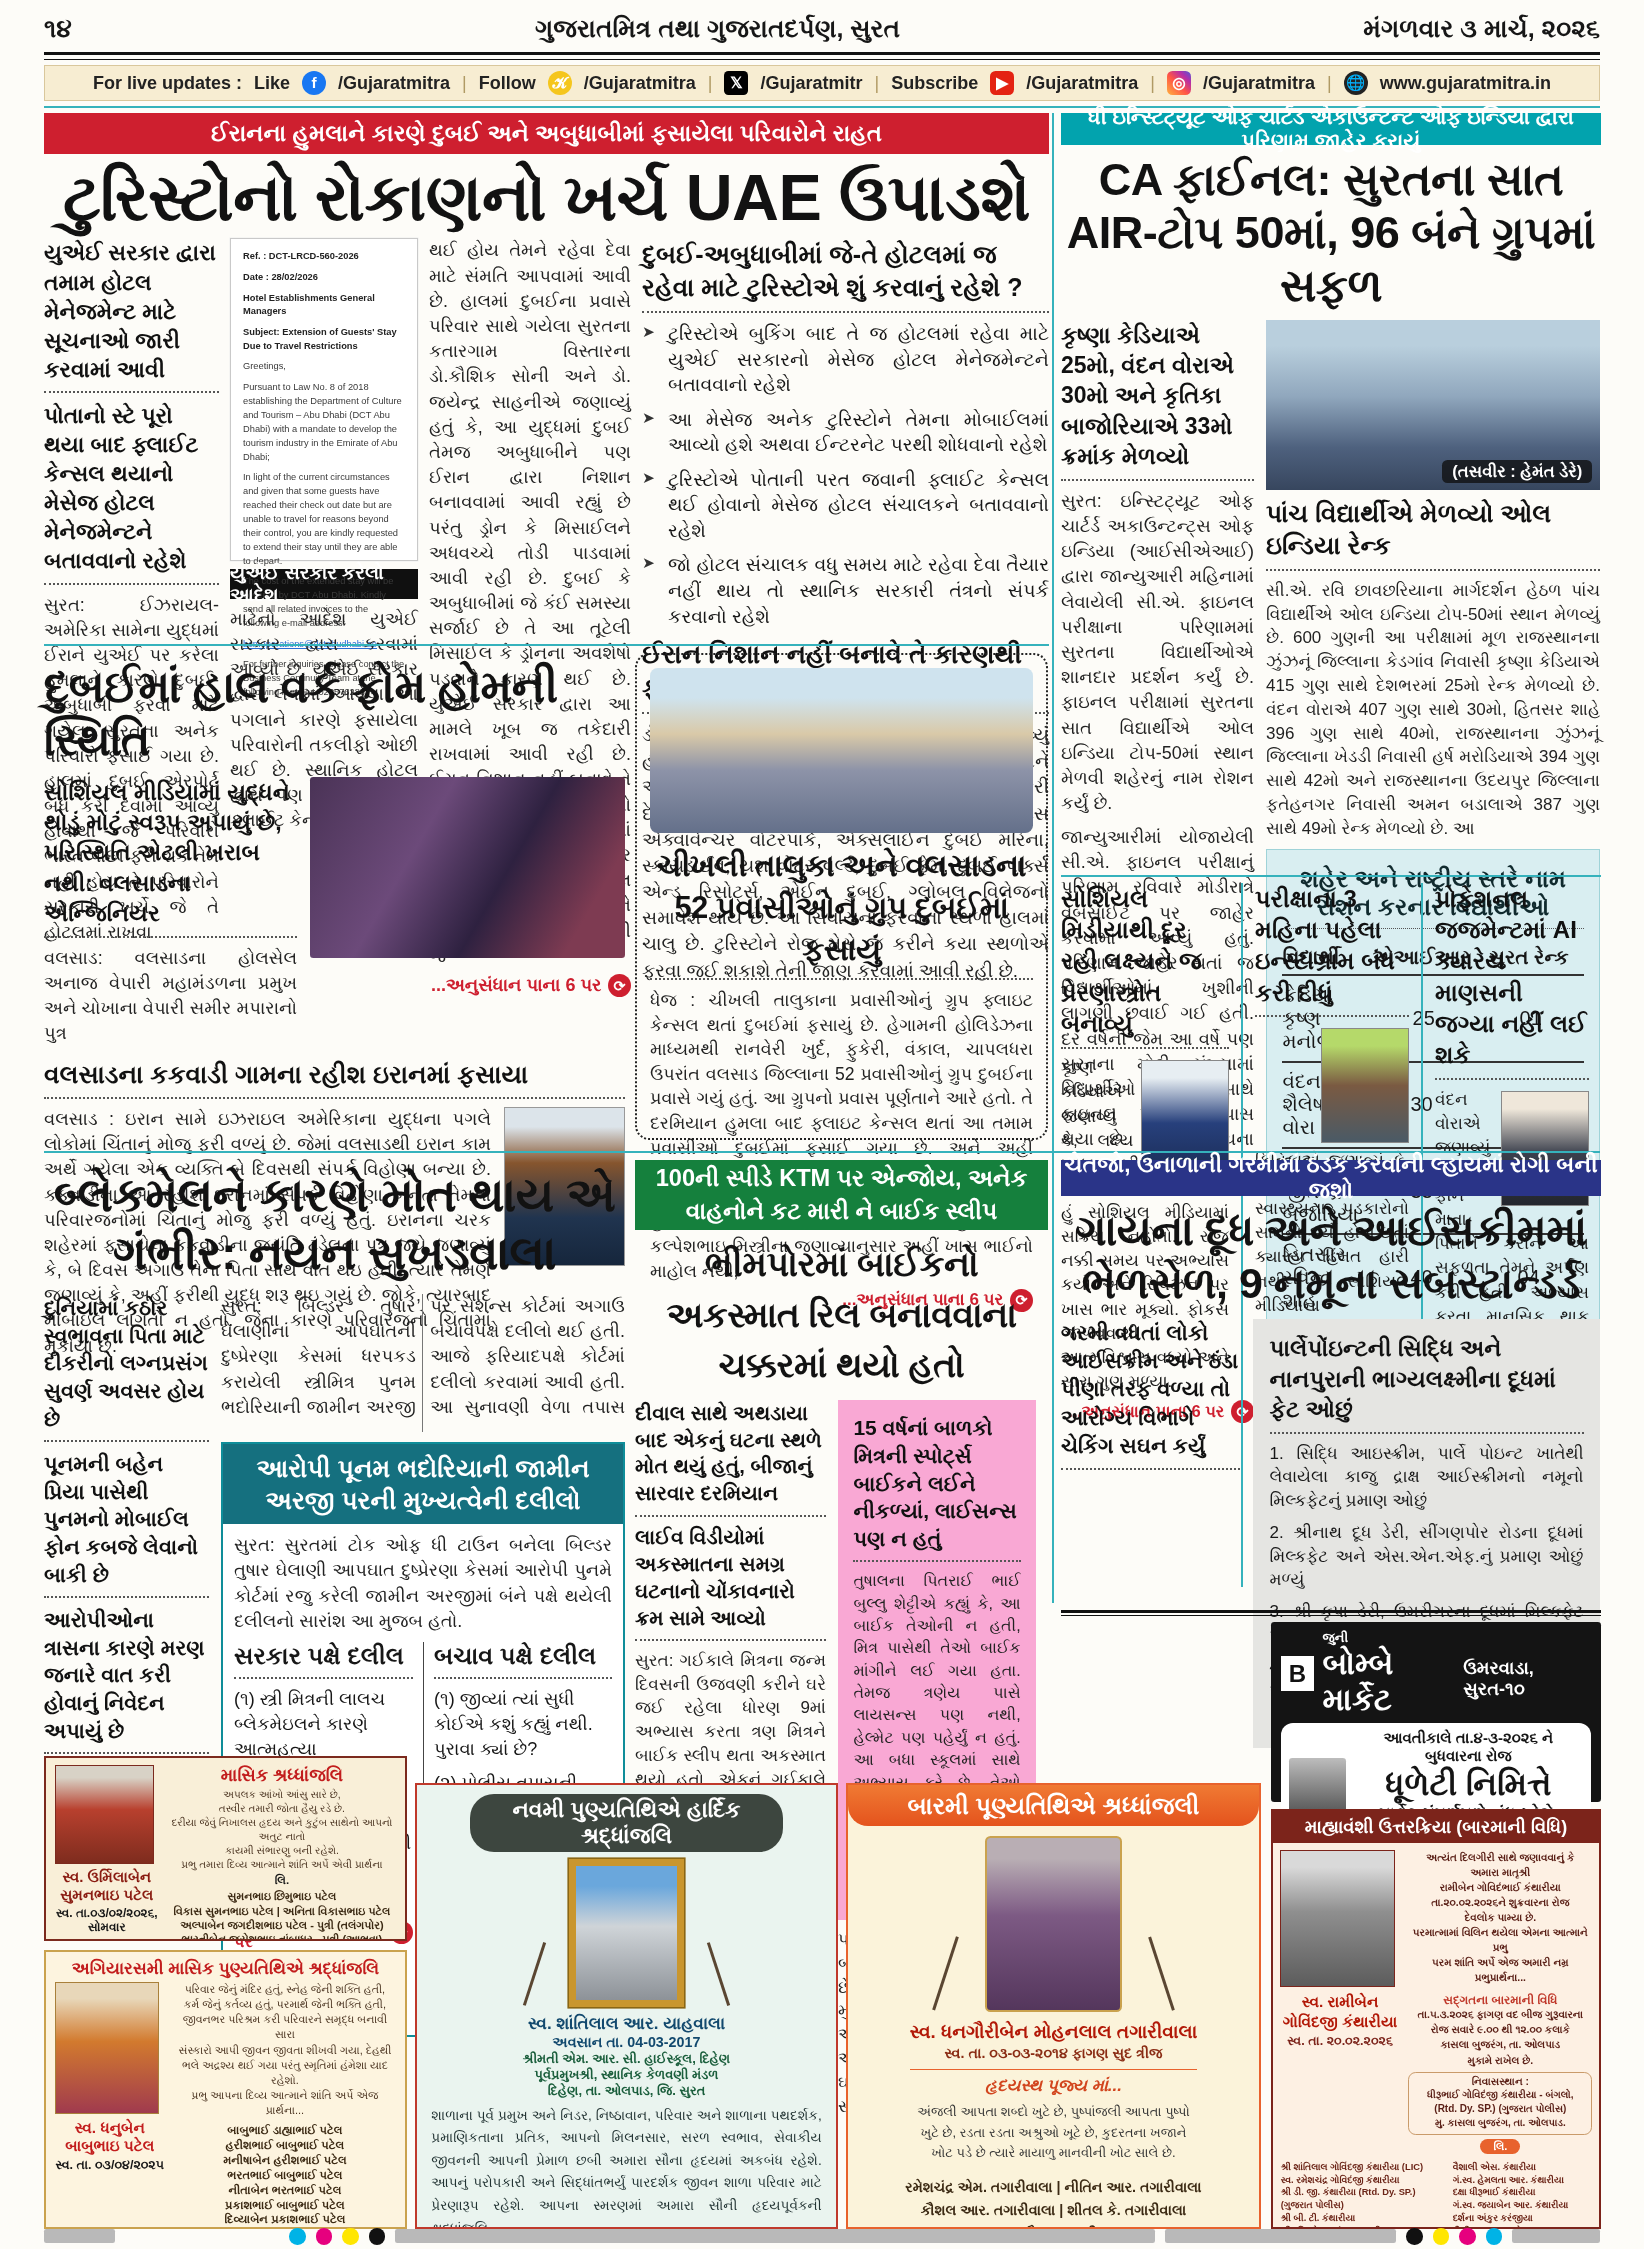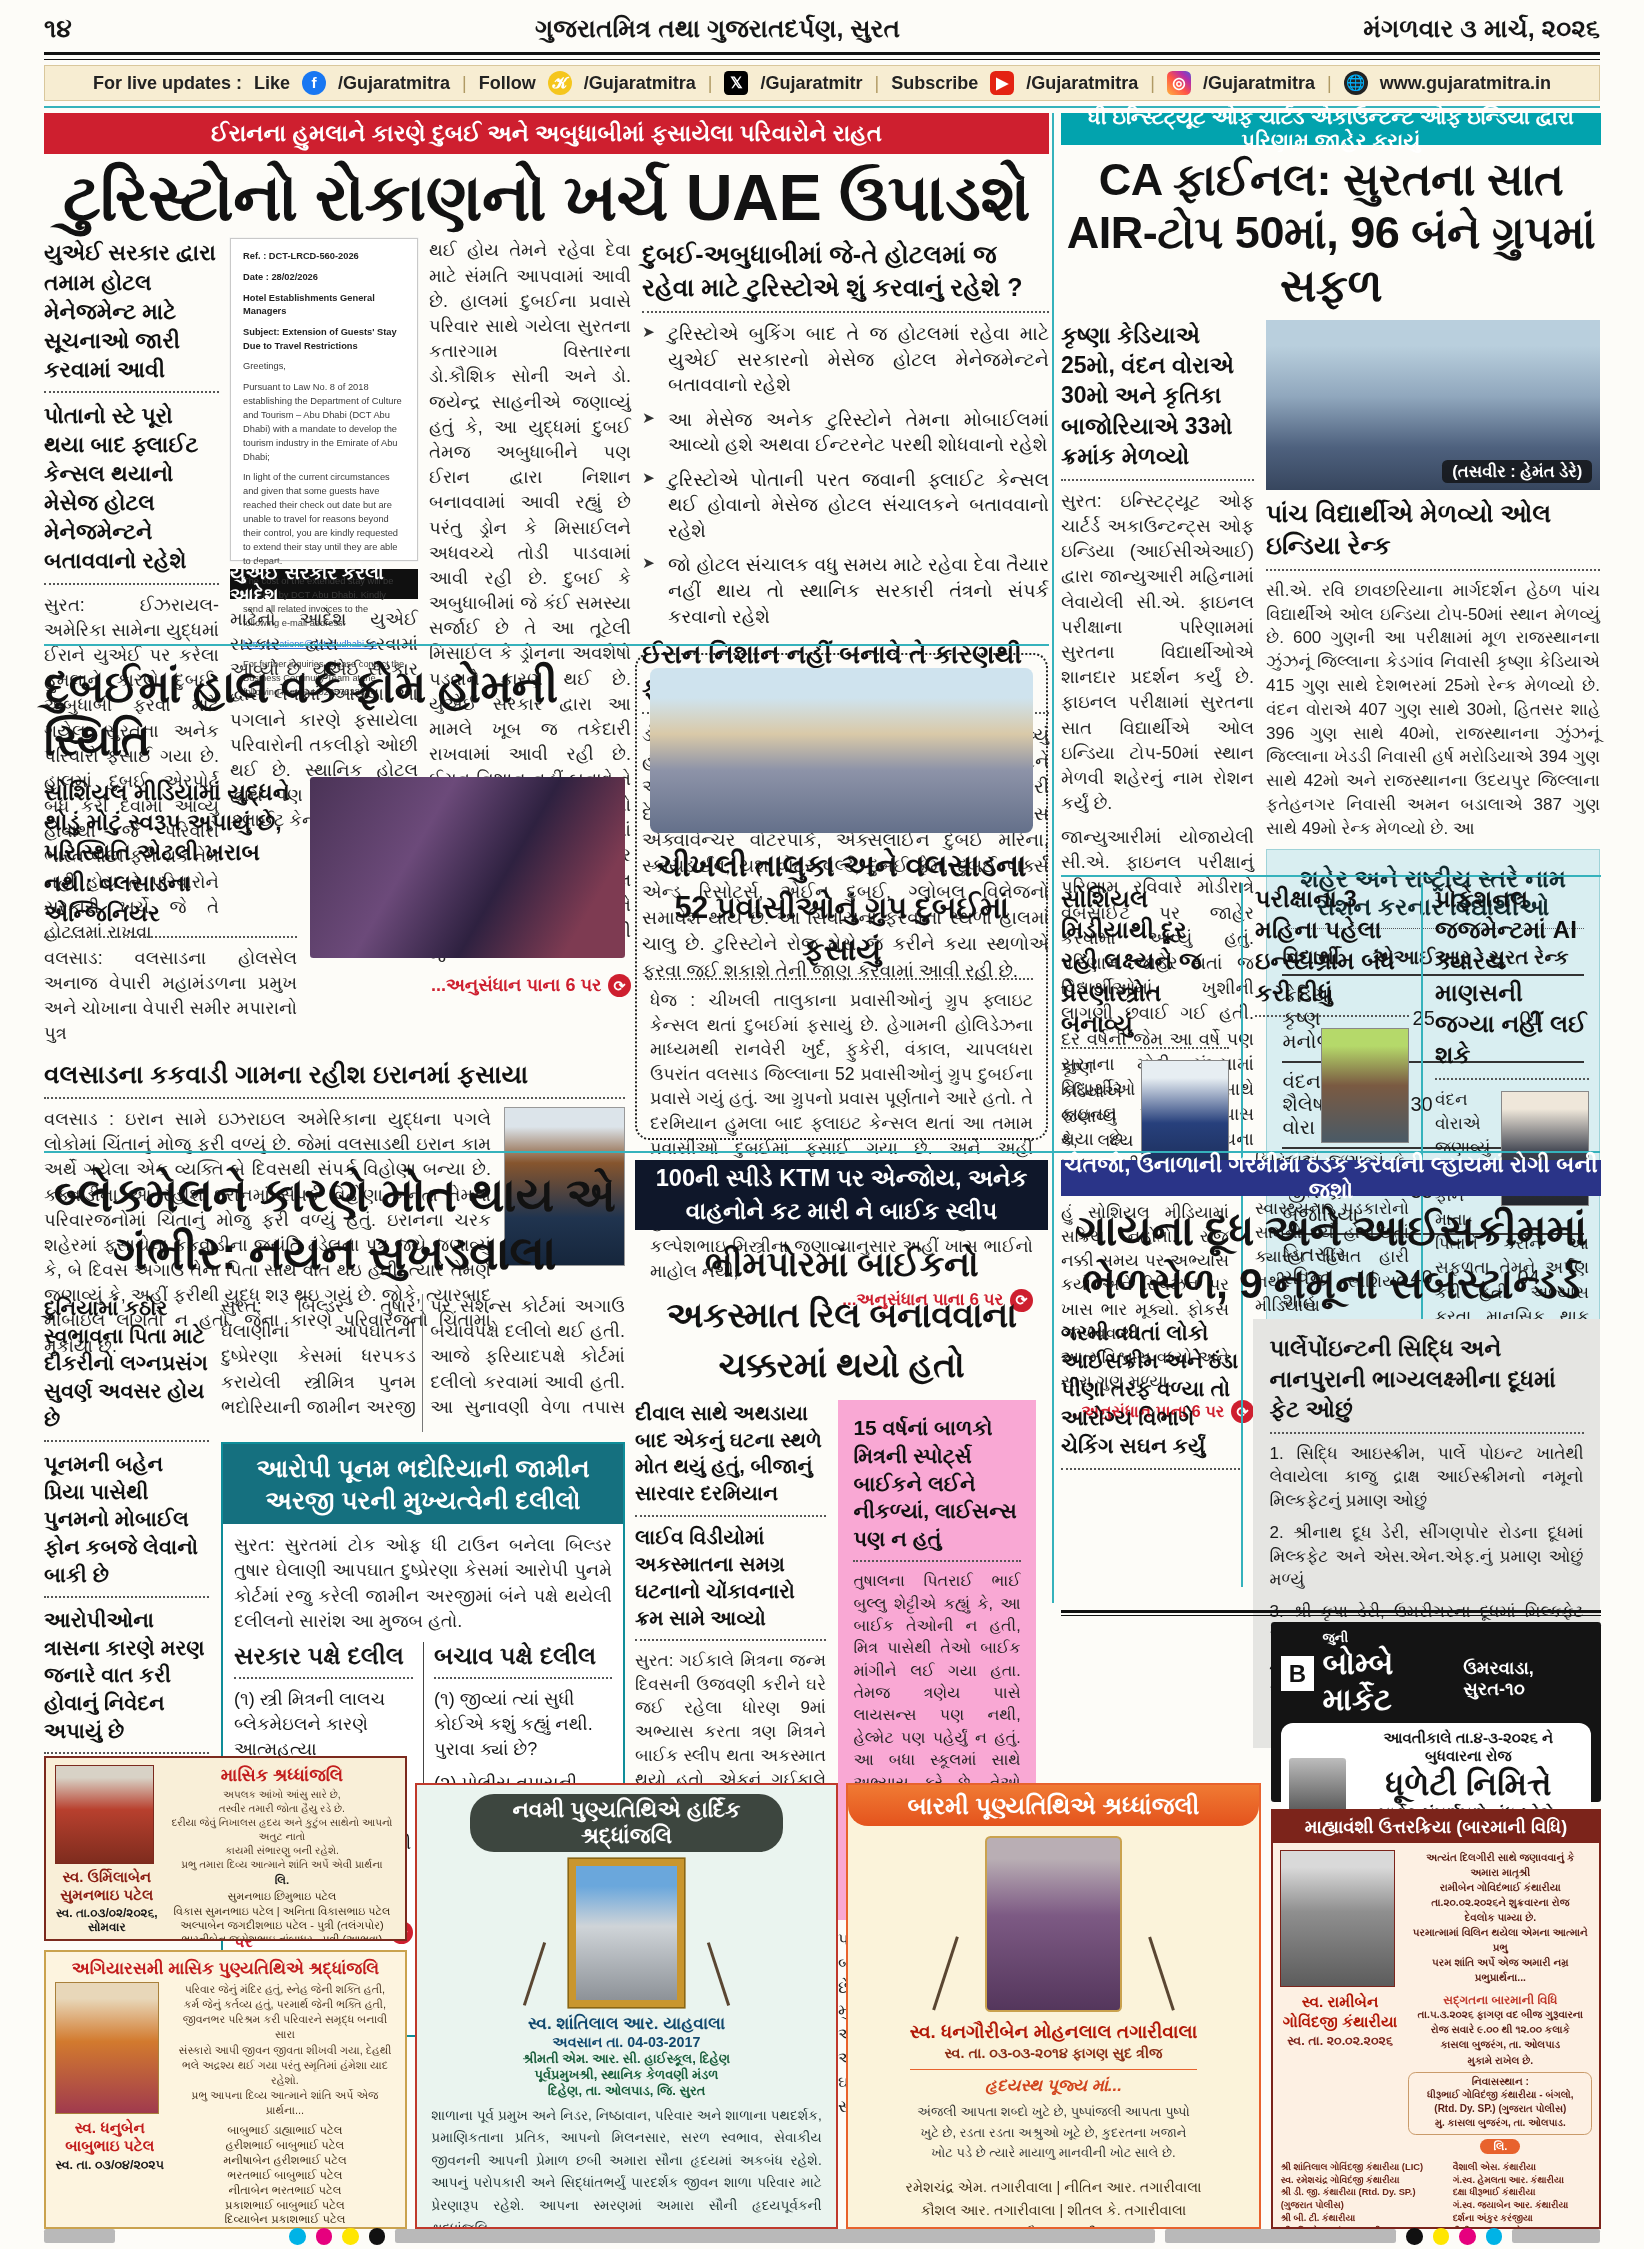--- a/index.html
+++ b/index.html
@@ -4,21 +4,21 @@
 <style>
   *{margin:0;padding:0;box-sizing:border-box}
   body{background:#e8e8e4;font-family:"Liberation Sans",sans-serif;color:#171717}
   .page{position:relative;width:1644px;height:2250px;background:#fdfcf8;overflow:hidden;margin:0 auto}
   .s{position:absolute}
   
   .body-t{font-size:18px;line-height:1.40;text-align:justify;color:#222}
   .lead{font-weight:800;font-size:22px;line-height:1.32;color:#111}
   .dotted{border:none;border-top:2.2px dotted #555;margin:7.7px 0}
   .kicker{color:#fff;font-weight:800;display:flex;align-items:center;justify-content:center;text-align:center}
-  .redbg{background:#ce1f2f}.tealbg{background:#02a3ae}.bluebg{background:#0f172a}.navybg{background:#2a3488}
+  .redbg{background:#ce1f2f}.tealbg{background:#02a3ae}.bluebg{background:#15803d}.navybg{background:#2a3488}
   .hl{font-weight:800;color:#121212;text-align:center;letter-spacing:-0.5px}
   .continue{display:flex;align-items:center;justify-content:flex-end;gap:6.6px;color:#ce1f2f;font-weight:800;font-size:18px;margin-top:5.5px}
   .cir{width:23px;height:23px;min-width:23px;background:#ce1f2f;border-radius:50%;color:#fff;font-size:14.3px;display:inline-flex;align-items:center;justify-content:center;font-weight:700}
   .teal-h{border-top:2.7px solid #35b2bc}
   .teal-v{border-left:2.7px solid #35b2bc}
   .dbl-rule{border-top:3.8px solid #111;position:relative}
   .dbl-rule:after{content:"";position:absolute;left:0;right:0;top:2.2px;border-top:1.6px solid #111}
   
   .masthead{display:flex;justify-content:space-between;align-items:flex-end;font-weight:800;font-size:25px}
   .social{background:#f7edd2;border:1.6px solid #d9c79c;display:flex;align-items:center;justify-content:center;gap:12px;font-size:18px;font-weight:800;color:#222}
@@ -75,21 +75,21 @@
   .bail{border:2.2px solid #0f8d99;background:#fff}
   .bail-h{background:#15707f;color:#fff;font-weight:800;font-size:25px;line-height:1.3;display:flex;align-items:center;justify-content:center;text-align:center;padding:7.7px 11px}
   .bail-cols{display:grid;grid-template-columns:1fr 1fr}
   .bail-cols>div+div{border-left:1.6px solid #444}
   .bail-cols h4{font-weight:800;font-size:24px}
   .arg{font-size:18px;line-height:1.4;margin-bottom:8.8px}
   
   .obit{overflow:hidden}
   .ob-title-red{color:#c21d1d;font-weight:800;text-align:center}
   .poem{text-align:center;color:#4a3320}
-  .names-c div{text-align:center;font-weight:400;color:#3c2a14}
+  .names-c div{text-align:center;font-weight:700;color:#3c2a14}
   .ob3-head{background:#3d463f;color:#fff;font-weight:800;font-size:22px;border-radius:24px;padding:3px 22px;text-align:center}
   .ob4-head{background:linear-gradient(180deg,#f07a33,#e4531d);color:#fff;font-weight:800;font-size:24px;text-align:center;border-radius:0 0 20px 20px;padding:6.6px}
   .ob5-head{background:#7c241b;color:#fff;font-weight:800;font-size:18px;text-align:center;padding:5.5px}
   .gold-frame{border:7.7px solid #c9962e;box-shadow:0 0 0 1.6px #8a6614}
   .incense{width:3.3px;background:#5a4632;transform:rotate(18deg)}
   
   .strip{display:flex;align-items:center;gap:10px}
   .gbar{background:#b9b9b9;height:14.3px;border-radius:2.2px}
   .cdot{width:16.5px;height:16.5px;border-radius:50%}
 </style>

